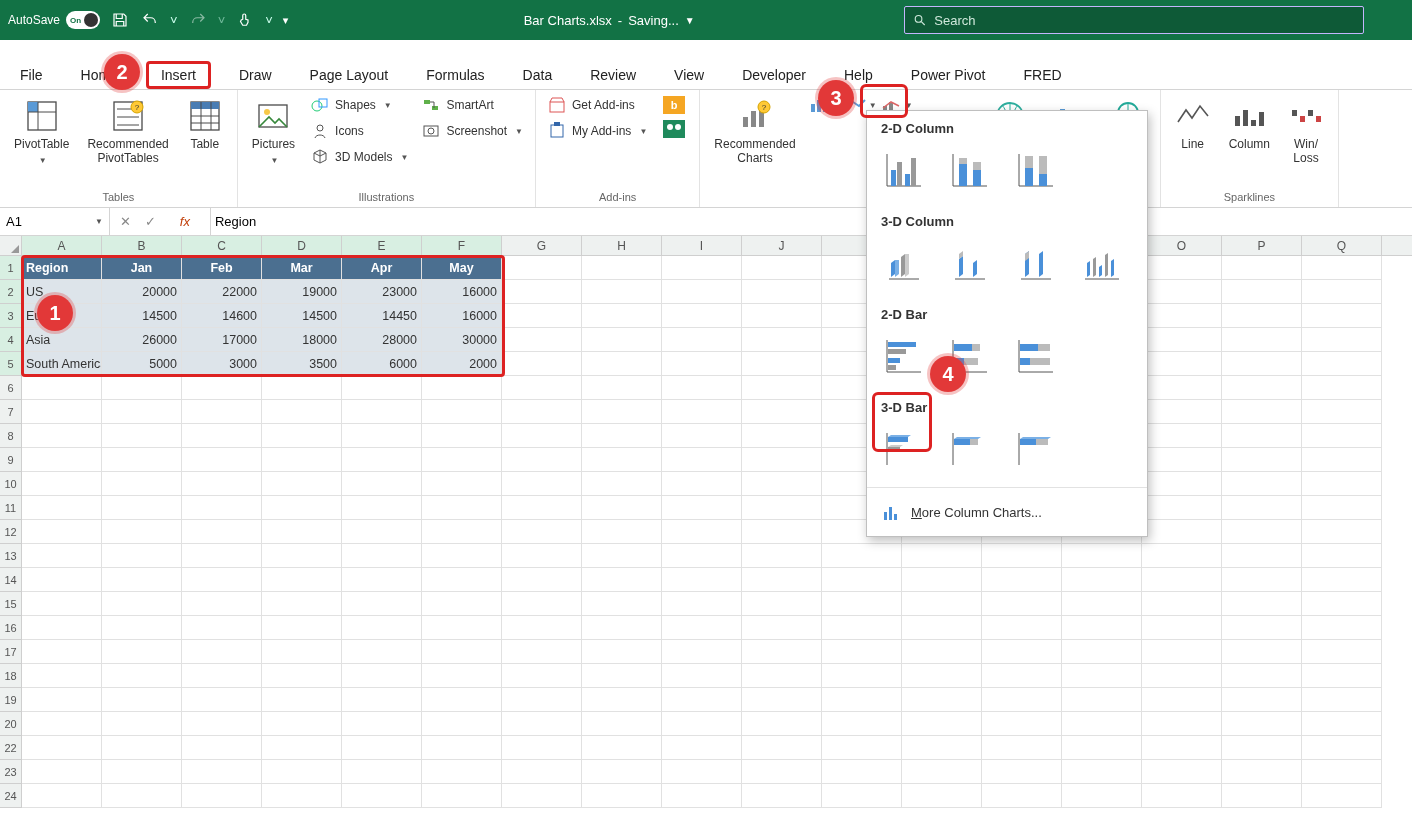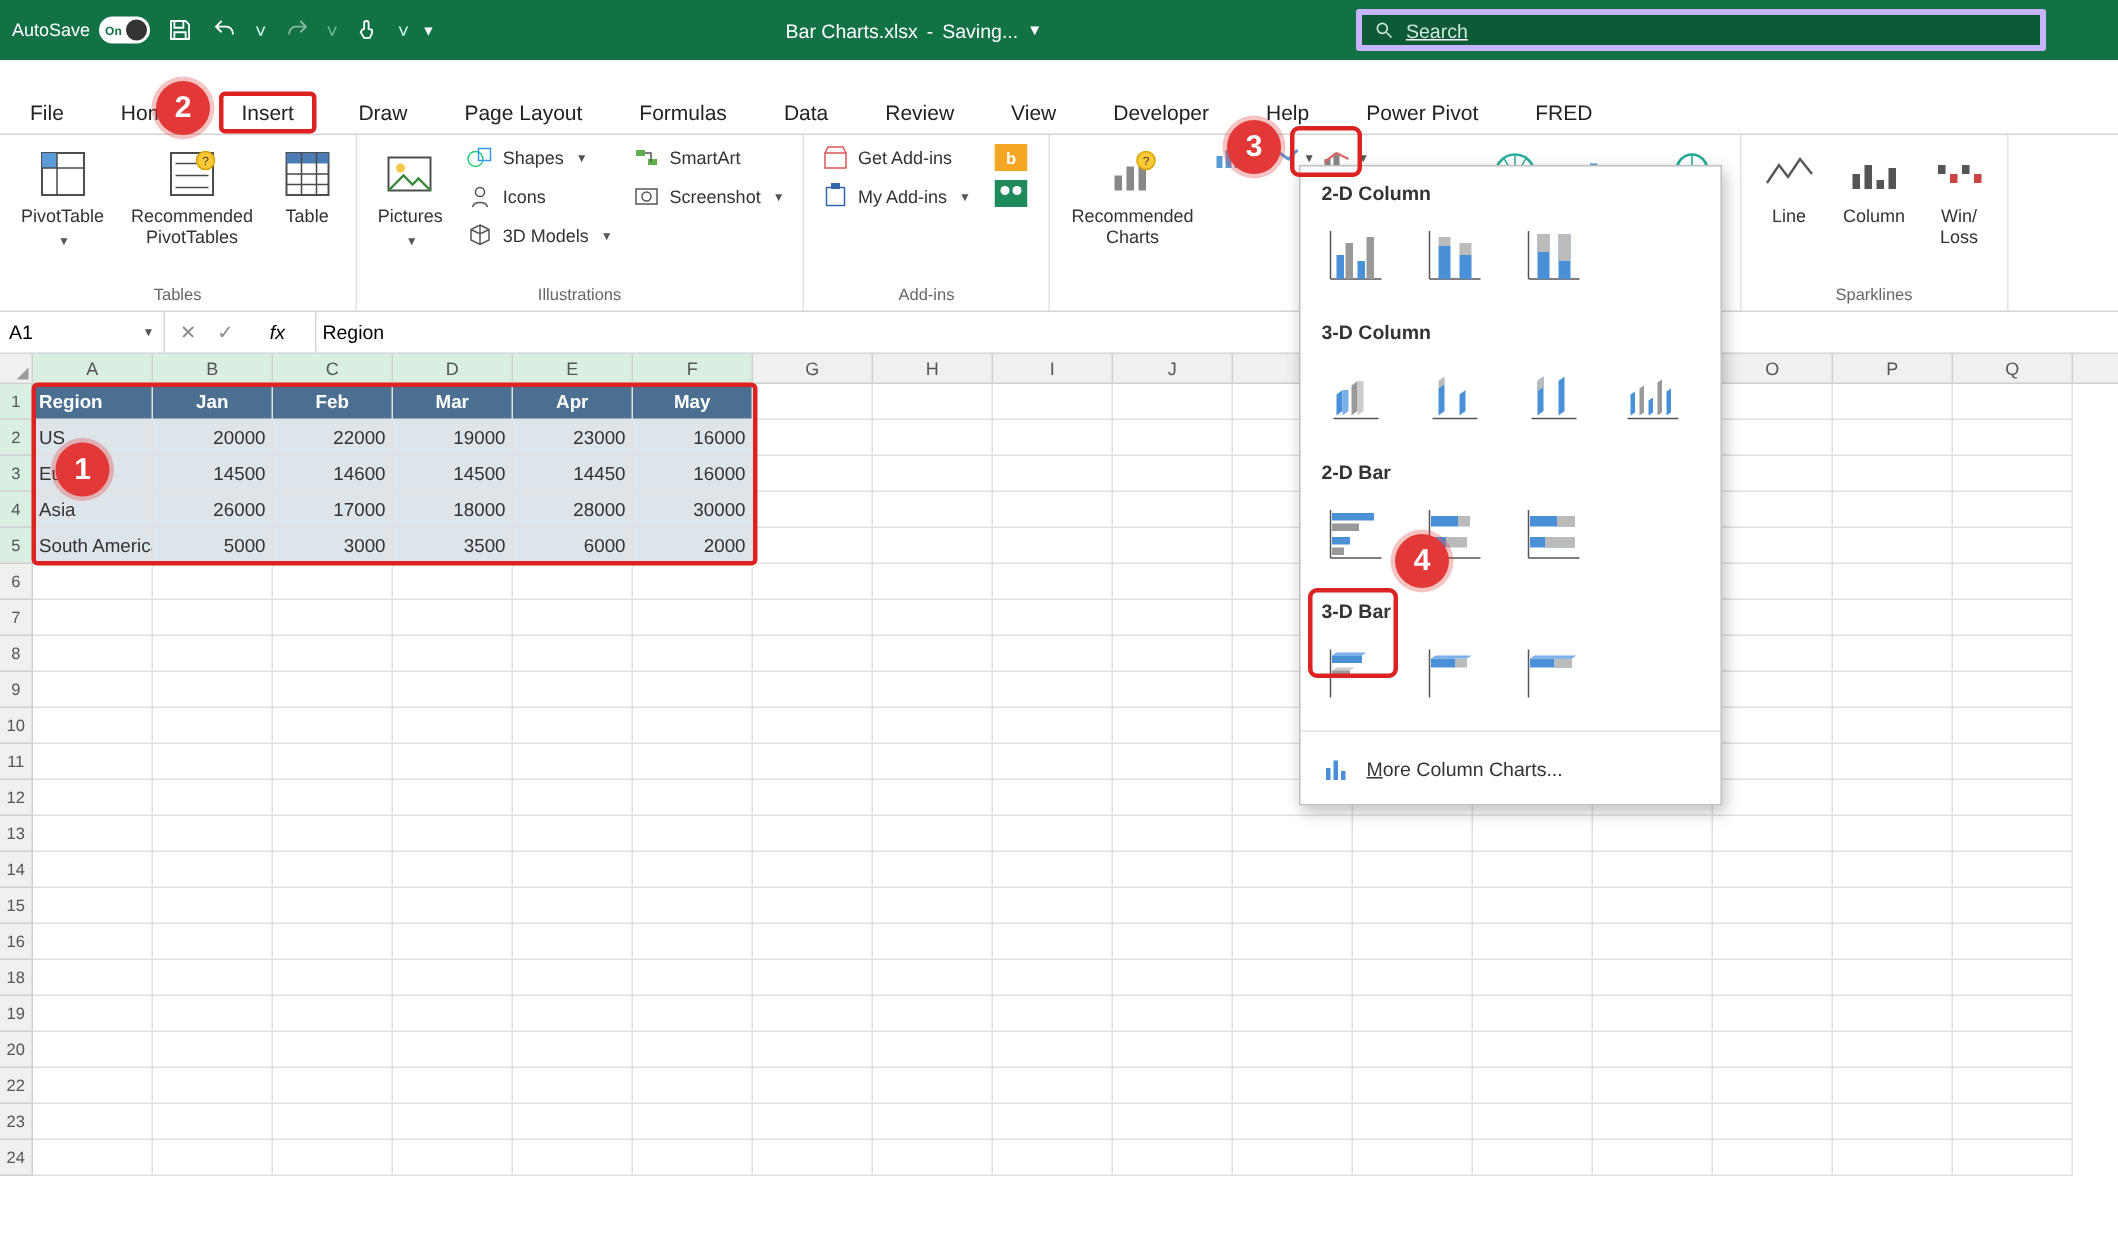--- a/index.html
+++ b/index.html
@@ -10,21 +10,21 @@
 .autosave { display: flex; align-items: center; gap: 6px; font-size: 12px; }
 .toggle { width: 34px; height: 18px; border-radius: 9px; background: #fff; position: relative; display:flex; align-items:center; padding-left:4px;}
 .toggle-label{font-size:8px;color:#127245;font-weight:700;}
 .toggle::after { content:""; position:absolute; right:2px; top:2px; width:14px; height:14px; border-radius:50%; background:#333;}
 .qat-icon { width: 20px; height: 20px; display:flex; align-items:center; justify-content:center; }
 .qat-sep { color:#cfe; }
 .title-center { flex:1; text-align:center; display:flex; align-items:center; justify-content:center; gap:6px; }
 .title-filename { font-size: 13px; margin-left: 26px; }
 .title-status { font-size: 13px; }
 .title-dd { font-size:10px; }
-.search-wrap { width: 460px; height: 28px; background: #0e5a37; border:4px solid #c4b5fd; border-radius:2px; display:flex; align-items:center; padding:0 8px; gap:8px; margin-right: 40px; text-decoration: underline;}
+.search-wrap { width: 460px; height: 28px; background: #0e5a37; border:1px solid #c4b5fd; border-radius:2px; display:flex; align-items:center; padding:0 8px; gap:8px; margin-right: 40px;}
 .search-wrap input { background: transparent; border: none; outline: none; color: #eafff3; font-size: 13px; width:100%; }
 .search-wrap input::placeholder { color: #cfe8db; }
 
 
 .tabs { height: 50px; display:flex; align-items:flex-end; padding-left: 10px; gap: 18px; border-bottom:1px solid #d4d4d4; background:#fff; }
 .tab { padding: 6px 10px; font-size: 14px; color:#222; cursor:pointer; }
 
 
 .ribbon { height: 118px; background: #fff; border-bottom:1px solid #d4d4d4; display:flex; }
 .rgroup { padding: 4px 8px 0 8px; display:flex; flex-direction:column; align-items:center; border-right:1px solid #e3e3e3; }
@@ -36,21 +36,21 @@
 .smbtn .ico { width:18px; height:18px; display:flex; align-items:center; justify-content:center; }
 .vcol { display:flex; flex-direction:column; gap:4px;justify-content:center; }
 .dd { font-size:8px; color:#555; margin-left:2px;}
 .small-chart-btn { width:34px; height:22px; border:1px solid transparent; display:flex; align-items:center; justify-content:center; cursor:pointer; }
 
 
 .formulabar { height:28px; border-bottom:1px solid #d4d4d4; display:flex; align-items:center; }
 .namebox { width:110px; border-right:1px solid #d4d4d4; height:100%; display:flex; align-items:center; padding:0 6px; justify-content:space-between;}
 .namebox input { border:none; outline:none; width:60px; font-size:13px; }
 .fx-icons { display:flex; align-items:center; gap:14px; padding:0 10px; color:#888; border-right:1px solid #d4d4d4; height:100%;}
-.fx-label { font-style:italic; color:#000000; padding:0 10px; }
+.fx-label { font-style:italic; color:#c2410c; padding:0 10px; }
 .formula-input { border:none; outline:none; font-size:13px; flex:1; padding-left:4px;}
 
 
 .grid-wrap { position:relative; }
 .colheads { display:flex; height:20px; background:#eef1f0; border-bottom:1px solid #cfcfcf; }
 .corner { width:22px; border-right:1px solid #cfcfcf; background:#eef1f0; position:relative;}
 .corner::after{content:"";position:absolute;right:2px;bottom:2px;border-right:8px solid #999;border-top:8px solid transparent;}
 .colhead { width:80px; text-align:center; font-size:12px; color:#555; border-right:1px solid #cfcfcf; line-height:20px; }
 .colhead.sel { background:#d8efe2; }
 .rows { }
@@ -779,20 +779,40 @@
         <div class="cell"></div>
         <div class="cell"></div>
         <div class="cell"></div>
         <div class="cell"></div>
         <div class="cell"></div>
         <div class="cell"></div>
         <div class="cell"></div>
         <div class="cell"></div>
       </div>
       <div class="row">
+        <div class="rowhead">17</div>
+        <div class="cell"></div>
+        <div class="cell"></div>
+        <div class="cell"></div>
+        <div class="cell"></div>
+        <div class="cell"></div>
+        <div class="cell"></div>
+        <div class="cell"></div>
+        <div class="cell"></div>
+        <div class="cell"></div>
+        <div class="cell"></div>
+        <div class="cell"></div>
+        <div class="cell"></div>
+        <div class="cell"></div>
+        <div class="cell"></div>
+        <div class="cell"></div>
+        <div class="cell"></div>
+        <div class="cell"></div>
+      </div>
+      <div class="row">
         <div class="rowhead">18</div>
         <div class="cell"></div>
         <div class="cell"></div>
         <div class="cell"></div>
         <div class="cell"></div>
         <div class="cell"></div>
         <div class="cell"></div>
         <div class="cell"></div>
         <div class="cell"></div>
         <div class="cell"></div>

